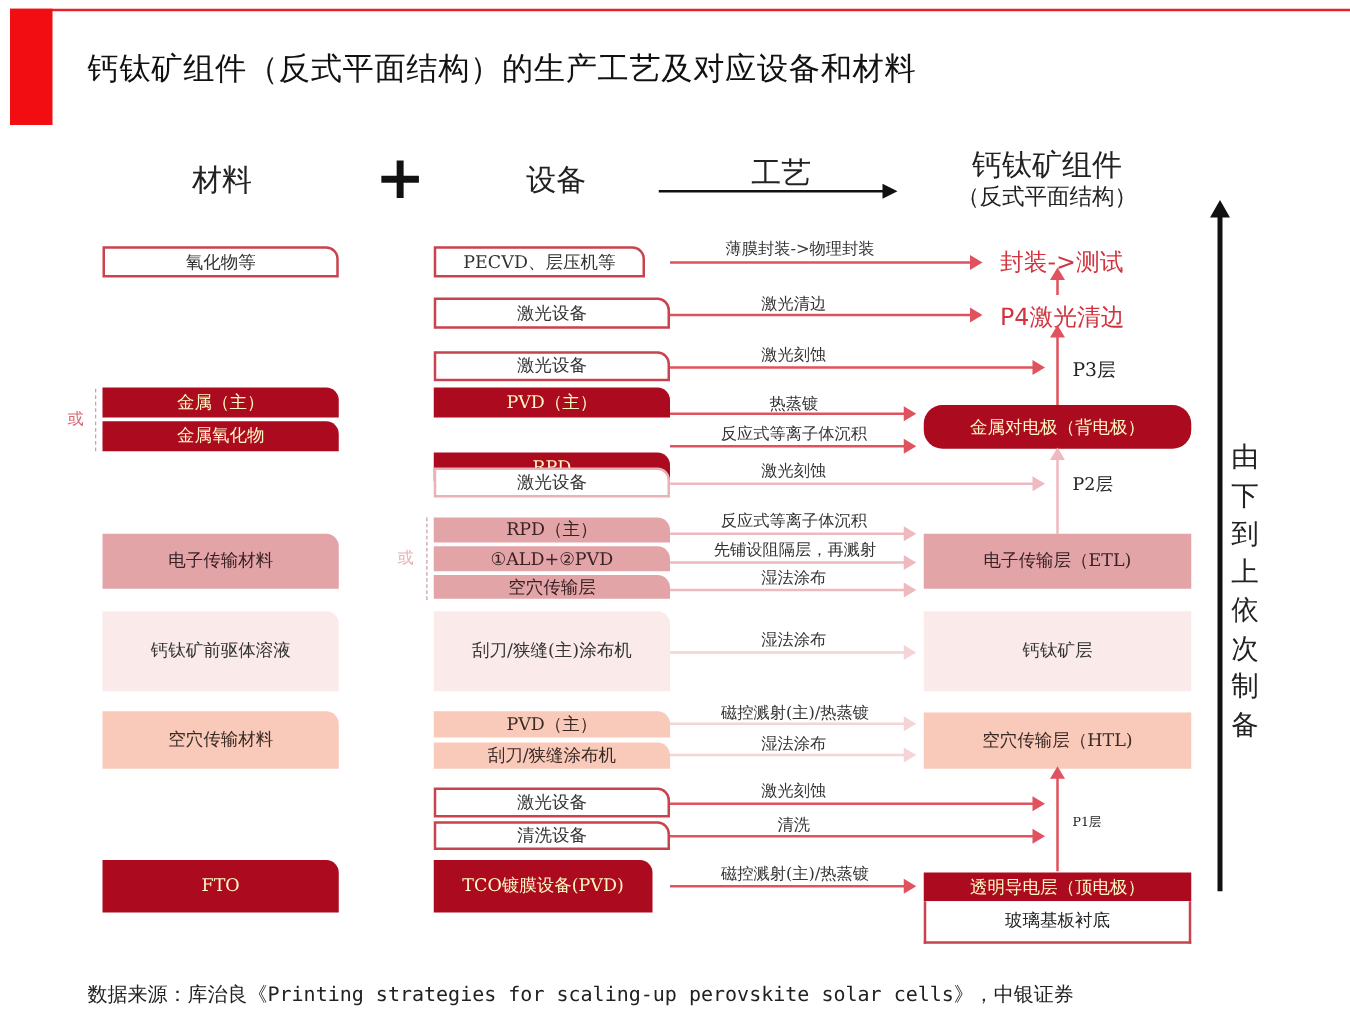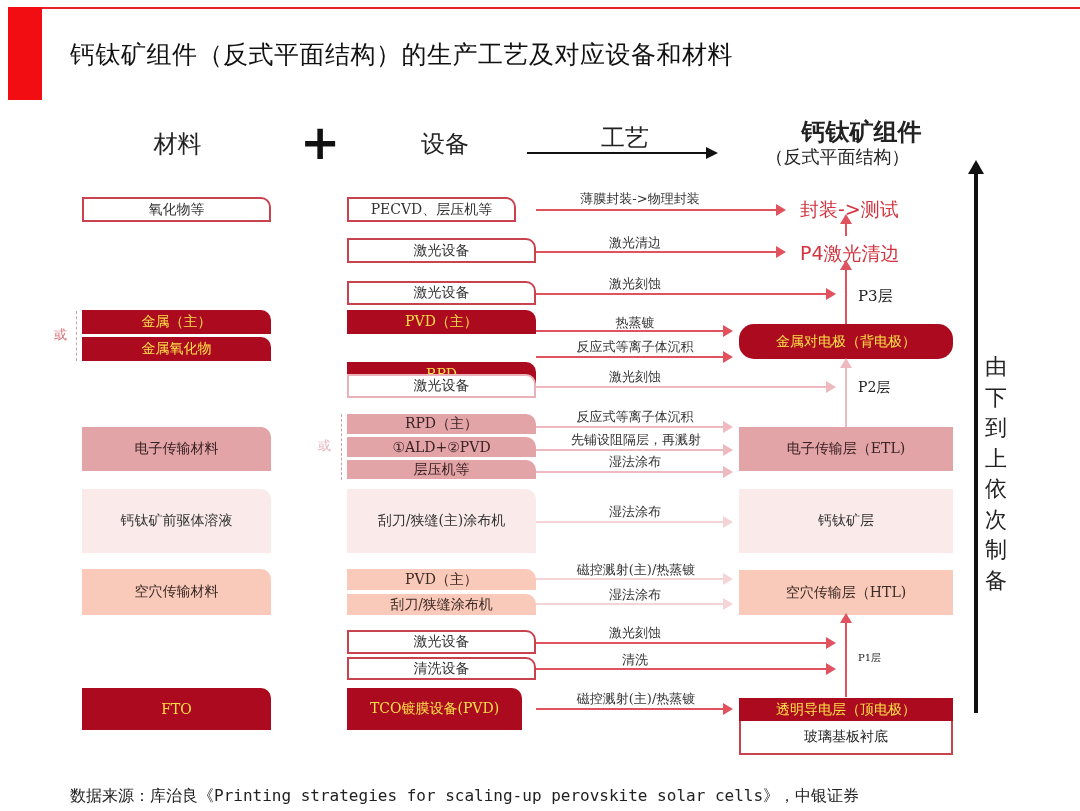--- a/index.html
+++ b/index.html
@@ -8,21 +8,21 @@
   .abs { position: absolute; }
   .topline { left: 8px; top: 7px; width: 1072px; height: 2px; background: #e8202a; }
   .redbar { left: 8px; top: 7px; width: 34px; height: 93px; background: #f20d12; }
   .title { left: 70px; top: 38px; font-family: "DejaVu Sans", "Liberation Sans", sans-serif; font-size: 25px; color: #111; letter-spacing: 0.5px; }
   .hdr { font-size: 24px; color: #222; text-align: center; }
   .plus { left: 300px; top: 118px; font-family: "DejaVu Sans", sans-serif; font-size: 48px; font-weight: bold; line-height: 48px; color: #111; }
   .hline { height: 2px; background: #111; }
   .box { display: flex; align-items: center; justify-content: center; font-size: 14px; border-radius: 0 10px 0 0; white-space: nowrap; }
   .outline { background: #fff; border: 2px solid #c9434f; color: #333; }
   .outline-light { background: #fff; border: 2px solid #e8b2b8; color: #333; }
-  .dark { background: #ab0a1f; color: #fde047; }
+  .dark { background: #ab0a1f; color: #fef9c3; }
   .mid { background: #e3a4a8; color: #3a2224; }
   .pale { background: #faeaea; color: #333; }
   .peach { background: #f9c9ba; color: #3a2a24; }
   .sq { border-radius: 0; }
   .arr { position: absolute; height: 2px; }
   .arr::after { content: ""; position: absolute; right: -2px; top: -5px; border-left: 10px solid currentColor; border-top: 6px solid transparent; border-bottom: 6px solid transparent; }
   .a-red { background: #e0525e; color: #e0525e; }
   .a-lt { background: #eeb9bf; color: #eeb9bf; }
   .a-xlt { background: #f4d4d6; color: #f4d4d6; }
   .varr { position: absolute; width: 2px; }
@@ -41,21 +41,21 @@
 <div class="abs topline"></div>
 <div class="abs redbar"></div>
 <div class="abs title">钙钛矿组件（反式平面结构）的生产工艺及对应设备和材料</div>
 
 <div class="abs hdr" style="left:130px;top:128px;width:95px;">材料</div>
 <div class="abs plus">+</div>
 <div class="abs hdr" style="left:400px;top:128px;width:90px;">设备</div>
 <div class="abs hdr" style="left:585px;top:122px;width:80px;">工艺</div>
 <div class="abs hline" style="left:527px;top:152px;width:182px;"></div>
 <div class="abs" style="left:706px;top:147px;width:0;height:0;border-left:12px solid #111;border-top:6px solid transparent;border-bottom:6px solid transparent;"></div>
-<div class="abs hdr" style="left:774px;top:116px;width:175px;font-weight:bold;">钙钛矿组件</div>
+<div class="abs hdr" style="left:750px;top:116px;width:175px;">钙钛矿组件</div>
 <div class="abs hdr" style="left:745px;top:145px;width:185px;font-size:18px;">（反式平面结构）</div>
 
 <div class="abs box outline" style="left:82px;top:197px;width:189px;height:25px;">氧化物等</div>
 <div class="abs lbl" style="left:54px;top:326px;color:#d96a74;font-size:13px;">或</div>
 <div class="abs bracket" style="left:76px;top:311px;width:4px;height:50px;"></div>
 <div class="abs box dark" style="left:82px;top:310px;width:189px;height:24px;">金属（主）</div>
 <div class="abs box dark" style="left:82px;top:337px;width:189px;height:24px;">金属氧化物</div>
 <div class="abs box mid" style="left:82px;top:427px;width:189px;height:44px;">电子传输材料</div>
 <div class="abs box pale" style="left:82px;top:489px;width:189px;height:64px;">钙钛矿前驱体溶液</div>
 <div class="abs box peach" style="left:82px;top:569px;width:189px;height:46px;">空穴传输材料</div>
@@ -64,21 +64,21 @@
 <div class="abs box outline" style="left:347px;top:197px;width:169px;height:25px;">PECVD、层压机等</div>
 <div class="abs box outline" style="left:347px;top:238px;width:189px;height:25px;">激光设备</div>
 <div class="abs box outline" style="left:347px;top:281px;width:189px;height:24px;">激光设备</div>
 <div class="abs box dark" style="left:347px;top:310px;width:189px;height:24px;">PVD（主）</div>
 <div class="abs box dark" style="left:347px;top:338px;width:189px;height:23px;margin-top:24px;">RPD</div>
 <div class="abs box outline-light" style="left:347px;top:374px;width:189px;height:24px;">激光设备</div>
 <div class="abs lbl" style="left:318px;top:437px;color:#e8b2b8;">或</div>
 <div class="abs bracket" style="left:341px;top:414px;width:4px;height:66px;"></div>
 <div class="abs box mid" style="left:347px;top:414px;width:189px;height:20px;">RPD（主）</div>
 <div class="abs box mid" style="left:347px;top:437px;width:189px;height:20px;">①ALD+②PVD</div>
-<div class="abs box mid" style="left:347px;top:460px;width:189px;height:19px;">层压机等</div>
+<div class="abs box mid" style="left:347px;top:460px;width:189px;height:19px;">空穴传输层</div>
 <div class="abs box pale" style="left:347px;top:489px;width:189px;height:64px;">刮刀/狭缝(主)涂布机</div>
 <div class="abs box peach" style="left:347px;top:569px;width:189px;height:21px;">PVD（主）</div>
 <div class="abs box peach" style="left:347px;top:594px;width:189px;height:21px;">刮刀/狭缝涂布机</div>
 <div class="abs box outline" style="left:347px;top:630px;width:189px;height:24px;">激光设备</div>
 <div class="abs box outline" style="left:347px;top:657px;width:189px;height:23px;">清洗设备</div>
 <div class="abs box dark" style="left:347px;top:688px;width:175px;height:42px;">TCO镀膜设备(PVD)</div>
 
 <div class="arr a-red" style="left:536px;top:209px;width:248px;"></div>
 <div class="lbl" style="left:560px;top:190px;width:160px;">薄膜封装-&gt;物理封装</div>
 

